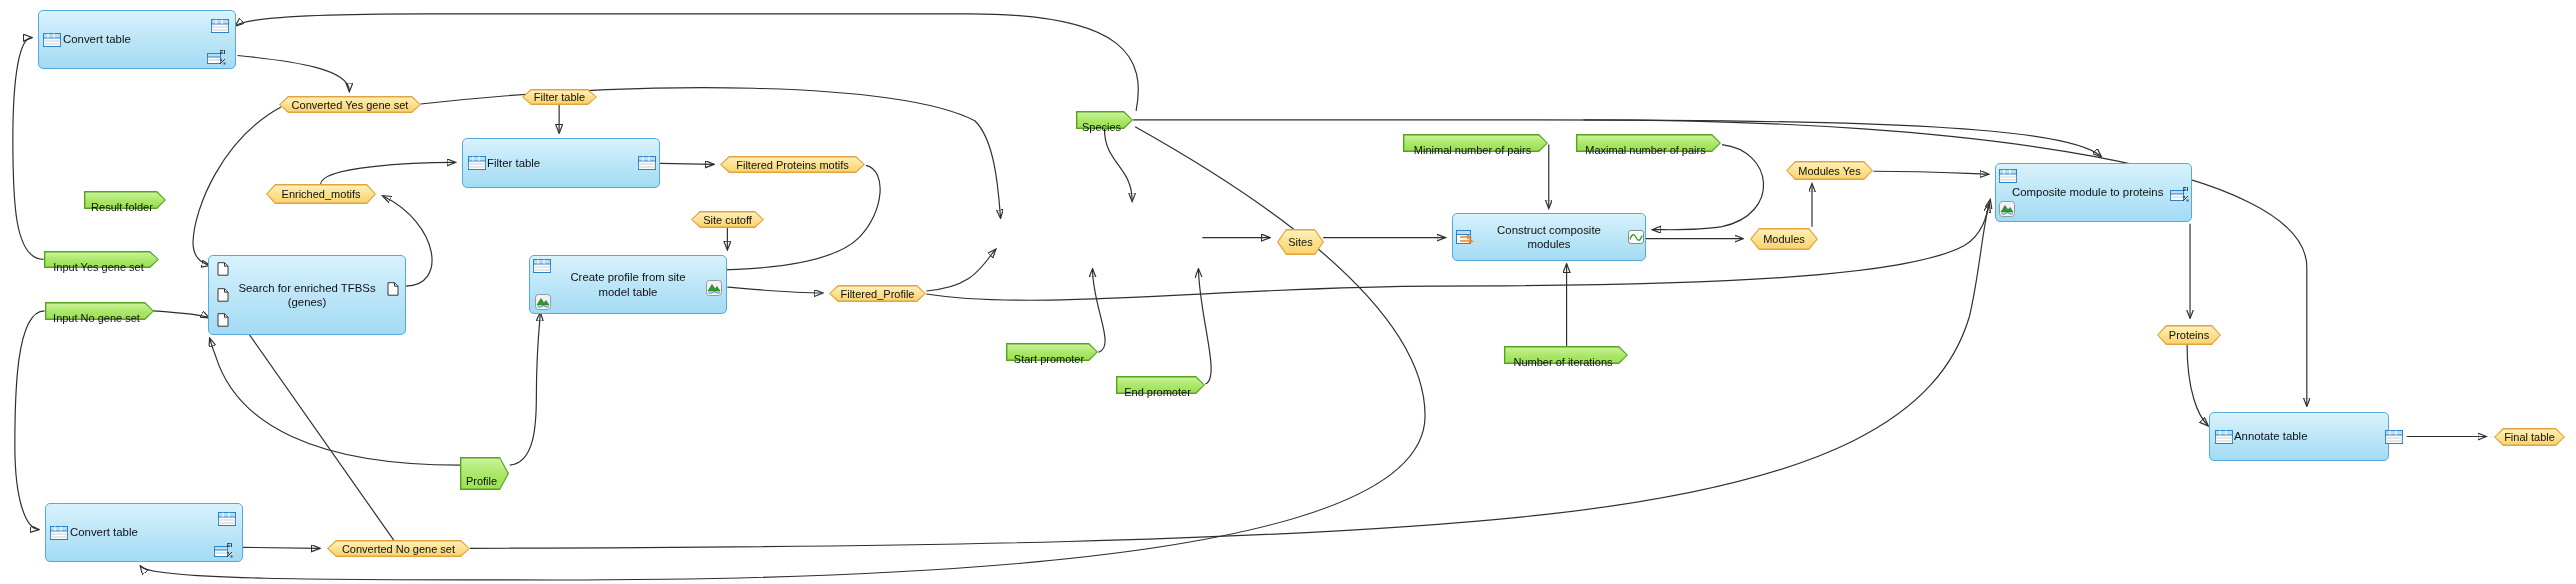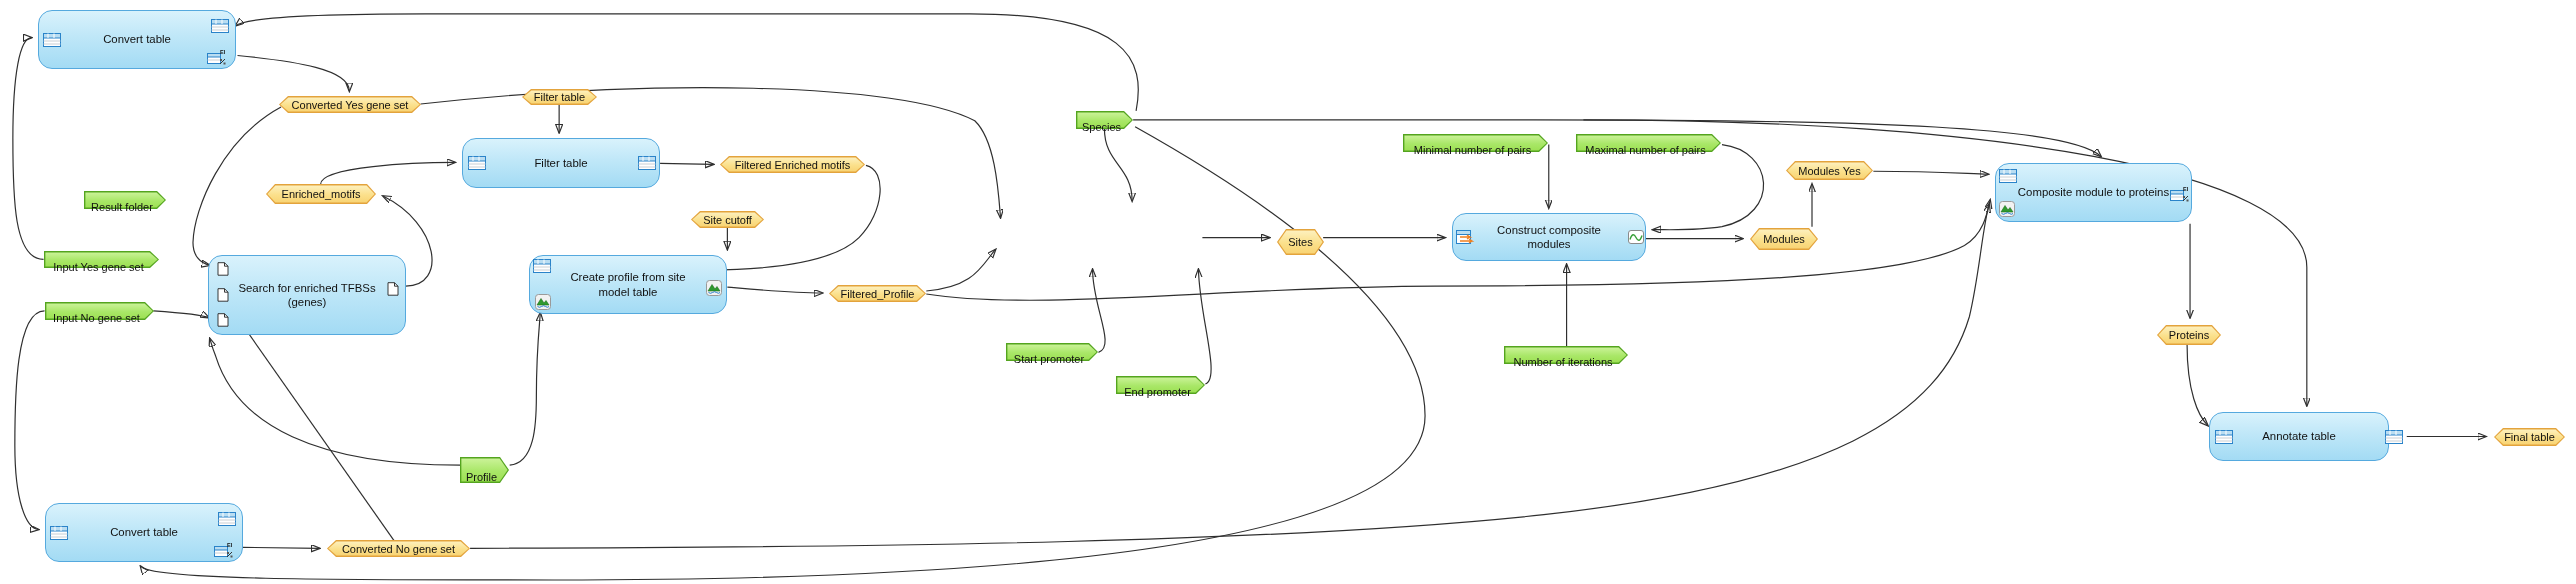--- a/index.html
+++ b/index.html
@@ -1,21 +1,21 @@
 <!DOCTYPE html>
 <html><head>
 <meta charset="utf-8">
 <style>
   html,body{margin:0;padding:0;background:#ffffff;font-family:"Liberation Sans",sans-serif;}
   #canvas{position:relative;width:2576px;height:585px;background:#ffffff;overflow:hidden;}
   #edges{position:absolute;left:0;top:0;z-index:1;}
   #edges path{fill:none;stroke:#2f2f2f;stroke-width:1.2px;}
-  .node{position:absolute;z-index:2;border:1.5px solid #55a9de;border-radius:14px;
+  .node{position:absolute;z-index:2;border:1.5px solid #55a9de;border-radius:5px;
         background:linear-gradient(180deg,#d9f2fc 0%,#bfe7f8 45%,#a3dbf4 100%);
-        display:flex;align-items:center;justify-content:center;text-align:center;
+        display:flex;align-items:center;justify-content:flex-start;text-align:center;
         font-size:11.4px;color:#111;box-sizing:border-box;}
   .node .nlabel{display:block;padding:0 24px;line-height:1.25;position:relative;z-index:1;}
   .icon{position:absolute;z-index:2;}
   .hex,.flag{position:absolute;z-index:3;display:flex;align-items:center;justify-content:center;
         font-size:11px;color:#111;}
   .hex .shape,.flag .shape{position:absolute;inset:0;}
   .hex .shape{clip-path:polygon(9px 0,calc(100% - 9px) 0,100% 50%,calc(100% - 9px) 100%,9px 100%,0 50%);background:#e3a33c;}
   .hex .fill{position:absolute;inset:1.4px;clip-path:polygon(8px 0,calc(100% - 8px) 0,100% 50%,calc(100% - 8px) 100%,8px 100%,0 50%);background:linear-gradient(180deg,#fdf1c0,#fbe08b 55%,#f8d373);}
   .flag .shape{clip-path:polygon(0 0,calc(100% - 9px) 0,100% 50%,calc(100% - 9px) 100%,0 100%);background:#54a41f;}
   .flag .fill{position:absolute;inset:1.4px;clip-path:polygon(0 0,calc(100% - 8px) 0,100% 50%,calc(100% - 8px) 100%,0 100%);background:linear-gradient(180deg,#ccf39a,#a9e768 55%,#9ce052);}
@@ -220,21 +220,21 @@
       <span>Converted Yes gene set</span>
     </div>
   <div class="hex" style="left:522px;top:89px;width:75px;height:16px">
       <div class="shape"></div>
       <div class="fill"></div>
       <span>Filter table</span>
     </div>
   <div class="hex" style="left:720px;top:156px;width:145px;height:17px">
       <div class="shape"></div>
       <div class="fill"></div>
-      <span>Filtered Enriched motifs</span>
+      <span>Filtered Proteins motifs</span>
     </div>
   <div class="hex" style="left:266px;top:184px;width:110px;height:20px">
       <div class="shape"></div>
       <div class="fill"></div>
       <span>Enriched_motifs</span>
     </div>
   <div class="hex" style="left:691px;top:211px;width:73px;height:17px">
       <div class="shape"></div>
       <div class="fill"></div>
       <span>Site cutoff</span>
@@ -313,20 +313,20 @@
   <div class="flag" style="left:1576px;top:134px;width:145px;height:18px">
       <div class="shape"></div>
       <div class="fill"></div>
       <span>Maximal number of pairs</span>
     </div>
   <div class="flag" style="left:1504px;top:346px;width:124px;height:18px">
       <div class="shape"></div>
       <div class="fill"></div>
       <span>Number of iterations</span>
     </div>
-  <div class="flag" style="left:460px;top:457px;width:49px;height:26px">
+  <div class="flag" style="left:460px;top:457px;width:49px;height:33px">
       <div class="shape"></div>
       <div class="fill"></div>
       <span>Profile</span>
     </div>
 
 </div>
 
 
 </body></html>

